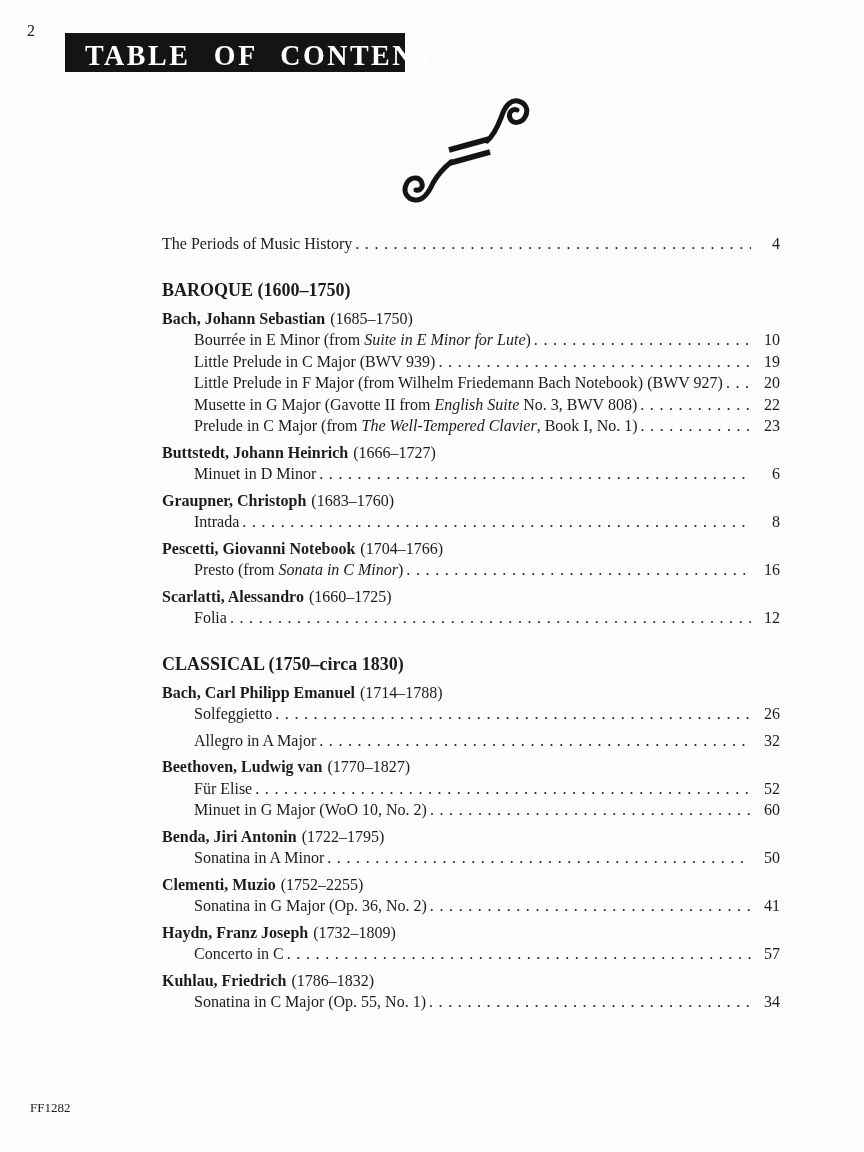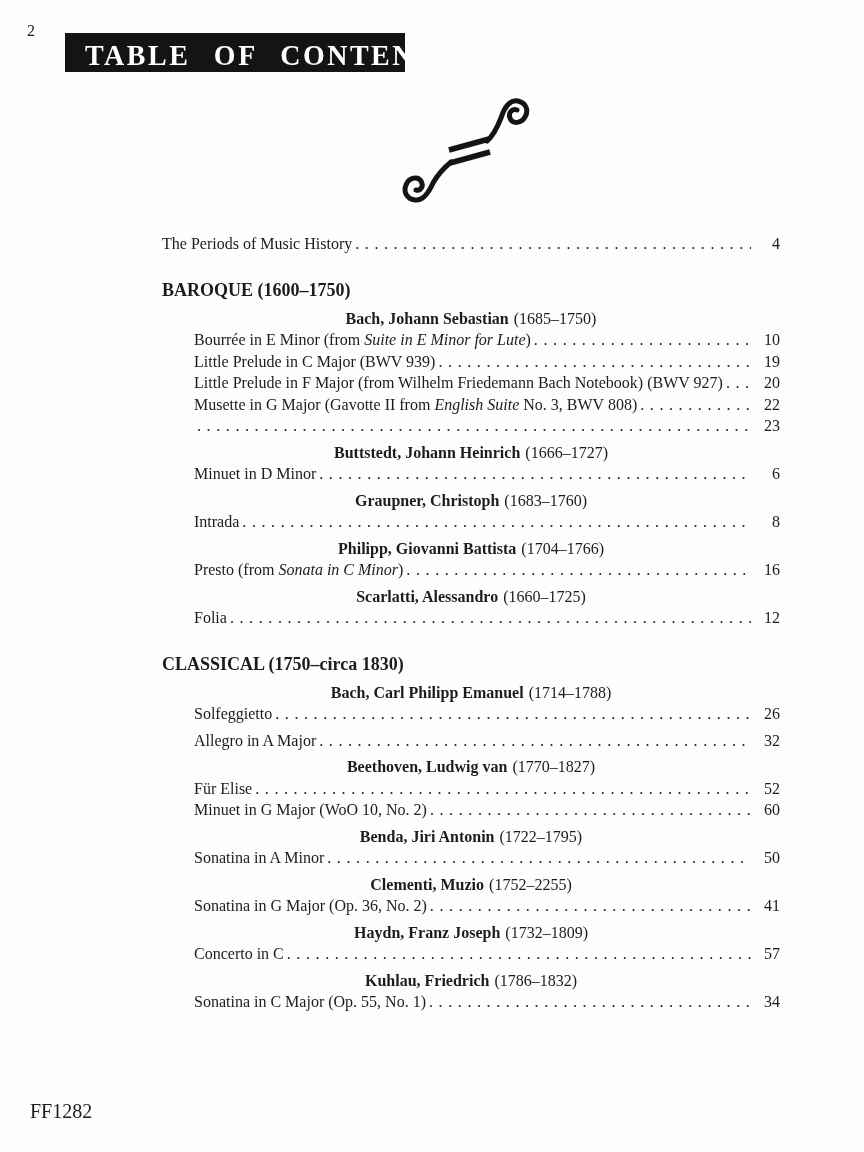--- a/index.html
+++ b/index.html
@@ -49,27 +49,27 @@
   .row .leader{
     flex:1;overflow:hidden;white-space:nowrap;
     margin:0 3px;letter-spacing:0.8px;
   }
   .row .pg{white-space:nowrap;min-width:26px;text-align:right;}
   .section-heading{
     margin-top:24px;margin-bottom:7px;
     font-size:18px;font-weight:bold;line-height:22px;
   }
   .composer{margin-top:5px;}
-  .composer-line{line-height:21.5px;text-align:center;}
+  .composer-line{line-height:21.5px;}
   .composer-line .cname{font-weight:bold;}
   .composer-line .cdates{margin-left:5px;}
   .row.piece{padding-left:32px;justify-content:space-between;}
   .plate{
     position:absolute;left:30px;top:1100px;
-    font-size:20px;
+    font-size:13px;
   }
 </style>
 </head>
 <body>
 
 <div class="page">
 
   <div class="folio">2</div>
 
   <div class="banner">
@@ -115,20 +115,21 @@
               <span class="t"><span>Little Prelude in F Major (from Wilhelm Friedemann Bach Notebook) (BWV 927)</span></span>
               <span class="leader">. . . . . . . . . . . . . . . . . . . . . . . . . . . . . . . . . . . . . . . . . . . . . . . . . . . . . . . . . . . . . . . . . . . . . . . . . . . . . . . . . . . . . . . . . . . . . . . . . . . . . . . . . . . . . . . . . . . . . . . . </span>
               <span class="pg">20</span>
             </div>
             <div class="row piece">
               <span class="t"><span>Musette in G Major (Gavotte II from </span><i>English Suite</i><span> No. 3, BWV 808)</span></span>
               <span class="leader">. . . . . . . . . . . . . . . . . . . . . . . . . . . . . . . . . . . . . . . . . . . . . . . . . . . . . . . . . . . . . . . . . . . . . . . . . . . . . . . . . . . . . . . . . . . . . . . . . . . . . . . . . . . . . . . . . . . . . . . . </span>
               <span class="pg">22</span>
             </div>
             <div class="row piece">
+              <span class="t"><span>Prelude in C Major (from </span><i>The Well-Tempered Clavier</i><span>, Book I, No. 1)</span></span>
               <span class="leader">. . . . . . . . . . . . . . . . . . . . . . . . . . . . . . . . . . . . . . . . . . . . . . . . . . . . . . . . . . . . . . . . . . . . . . . . . . . . . . . . . . . . . . . . . . . . . . . . . . . . . . . . . . . . . . . . . . . . . . . . </span>
               <span class="pg">23</span>
             </div>
           </div>
           <div class="composer">
             <div class="composer-line"><span class="cname">Buttstedt, Johann Heinrich</span><span class="cdates">(1666–1727)</span></div>
             <div class="row piece">
               <span class="t"><span>Minuet in D Minor</span></span>
               <span class="leader">. . . . . . . . . . . . . . . . . . . . . . . . . . . . . . . . . . . . . . . . . . . . . . . . . . . . . . . . . . . . . . . . . . . . . . . . . . . . . . . . . . . . . . . . . . . . . . . . . . . . . . . . . . . . . . . . . . . . . . . . </span>
               <span class="pg">6</span>
@@ -136,21 +137,21 @@
           </div>
           <div class="composer">
             <div class="composer-line"><span class="cname">Graupner, Christoph</span><span class="cdates">(1683–1760)</span></div>
             <div class="row piece">
               <span class="t"><span>Intrada</span></span>
               <span class="leader">. . . . . . . . . . . . . . . . . . . . . . . . . . . . . . . . . . . . . . . . . . . . . . . . . . . . . . . . . . . . . . . . . . . . . . . . . . . . . . . . . . . . . . . . . . . . . . . . . . . . . . . . . . . . . . . . . . . . . . . . </span>
               <span class="pg">8</span>
             </div>
           </div>
           <div class="composer">
-            <div class="composer-line"><span class="cname">Philipp, Giovanni Battista</span><span class="cdates">(1704–1766)</span></div>
+            <div class="composer-line"><span class="cname">Pescetti, Giovanni Notebook</span><span class="cdates">(1704–1766)</span></div>
             <div class="row piece">
               <span class="t"><span>Presto (from </span><i>Sonata in C Minor</i><span>)</span></span>
               <span class="leader">. . . . . . . . . . . . . . . . . . . . . . . . . . . . . . . . . . . . . . . . . . . . . . . . . . . . . . . . . . . . . . . . . . . . . . . . . . . . . . . . . . . . . . . . . . . . . . . . . . . . . . . . . . . . . . . . . . . . . . . . </span>
               <span class="pg">16</span>
             </div>
           </div>
           <div class="composer">
             <div class="composer-line"><span class="cname">Scarlatti, Alessandro</span><span class="cdates">(1660–1725)</span></div>
             <div class="row piece">
               <span class="t"><span>Folia</span></span>

